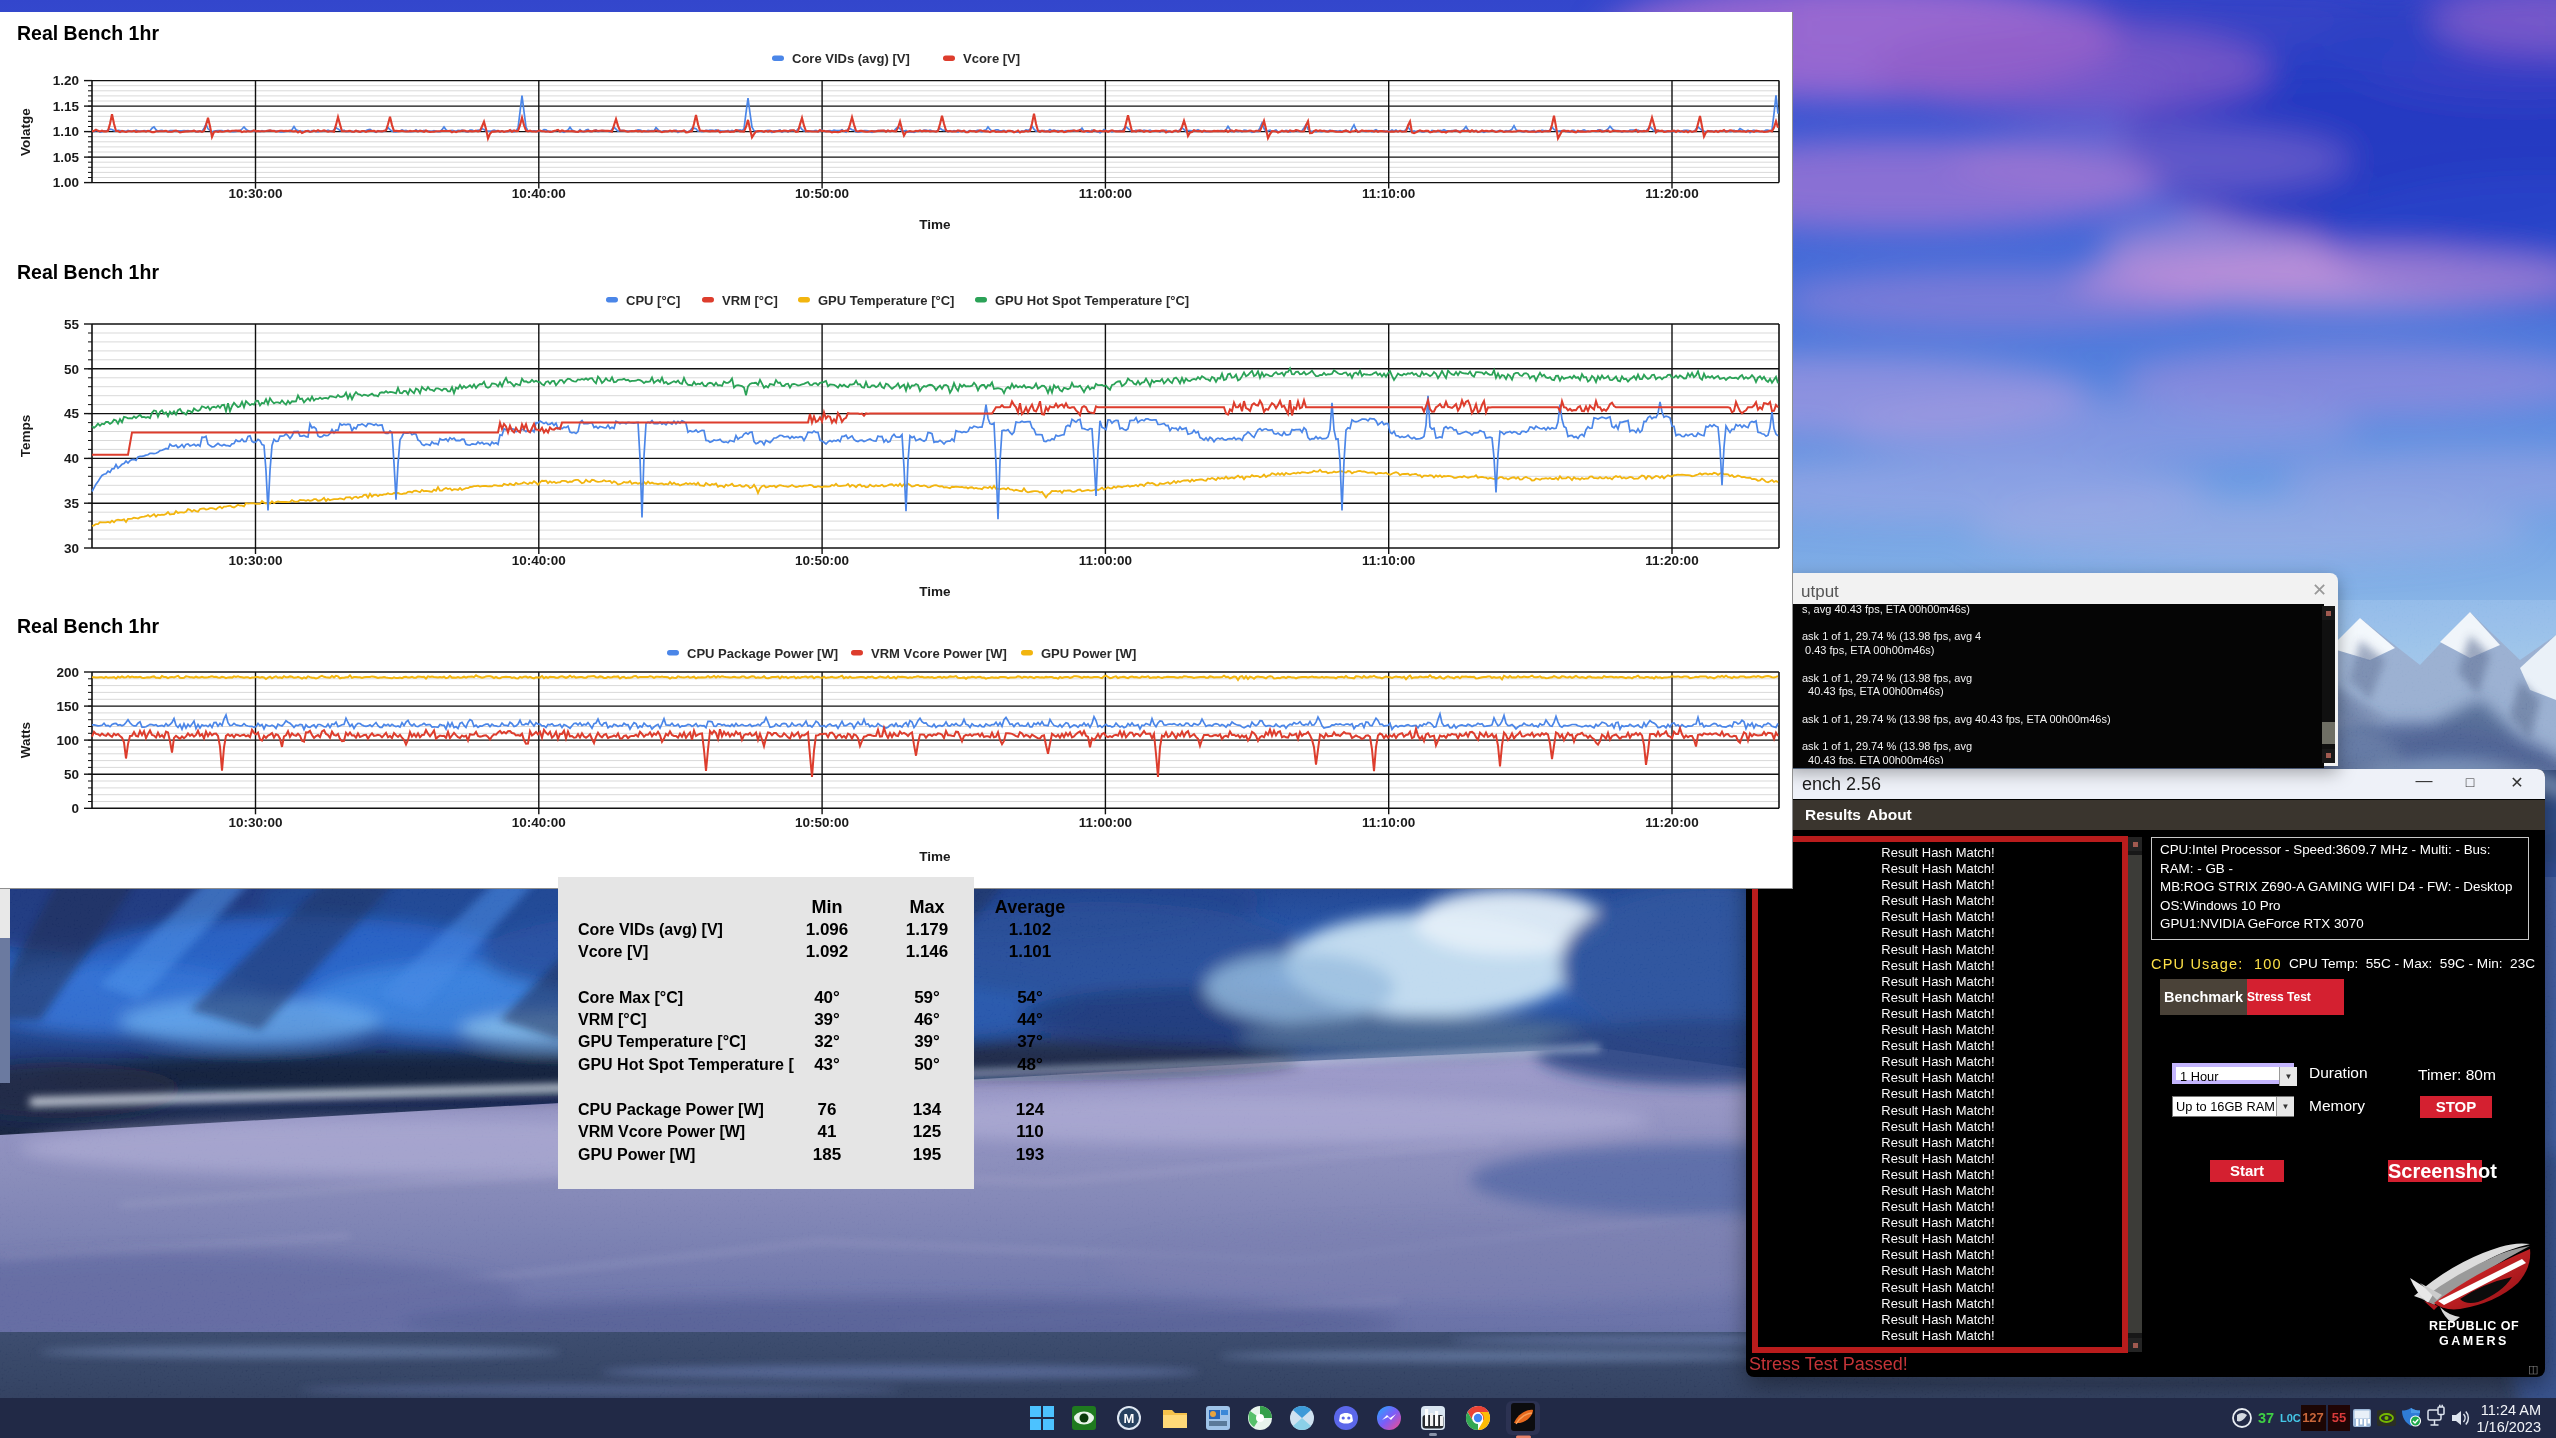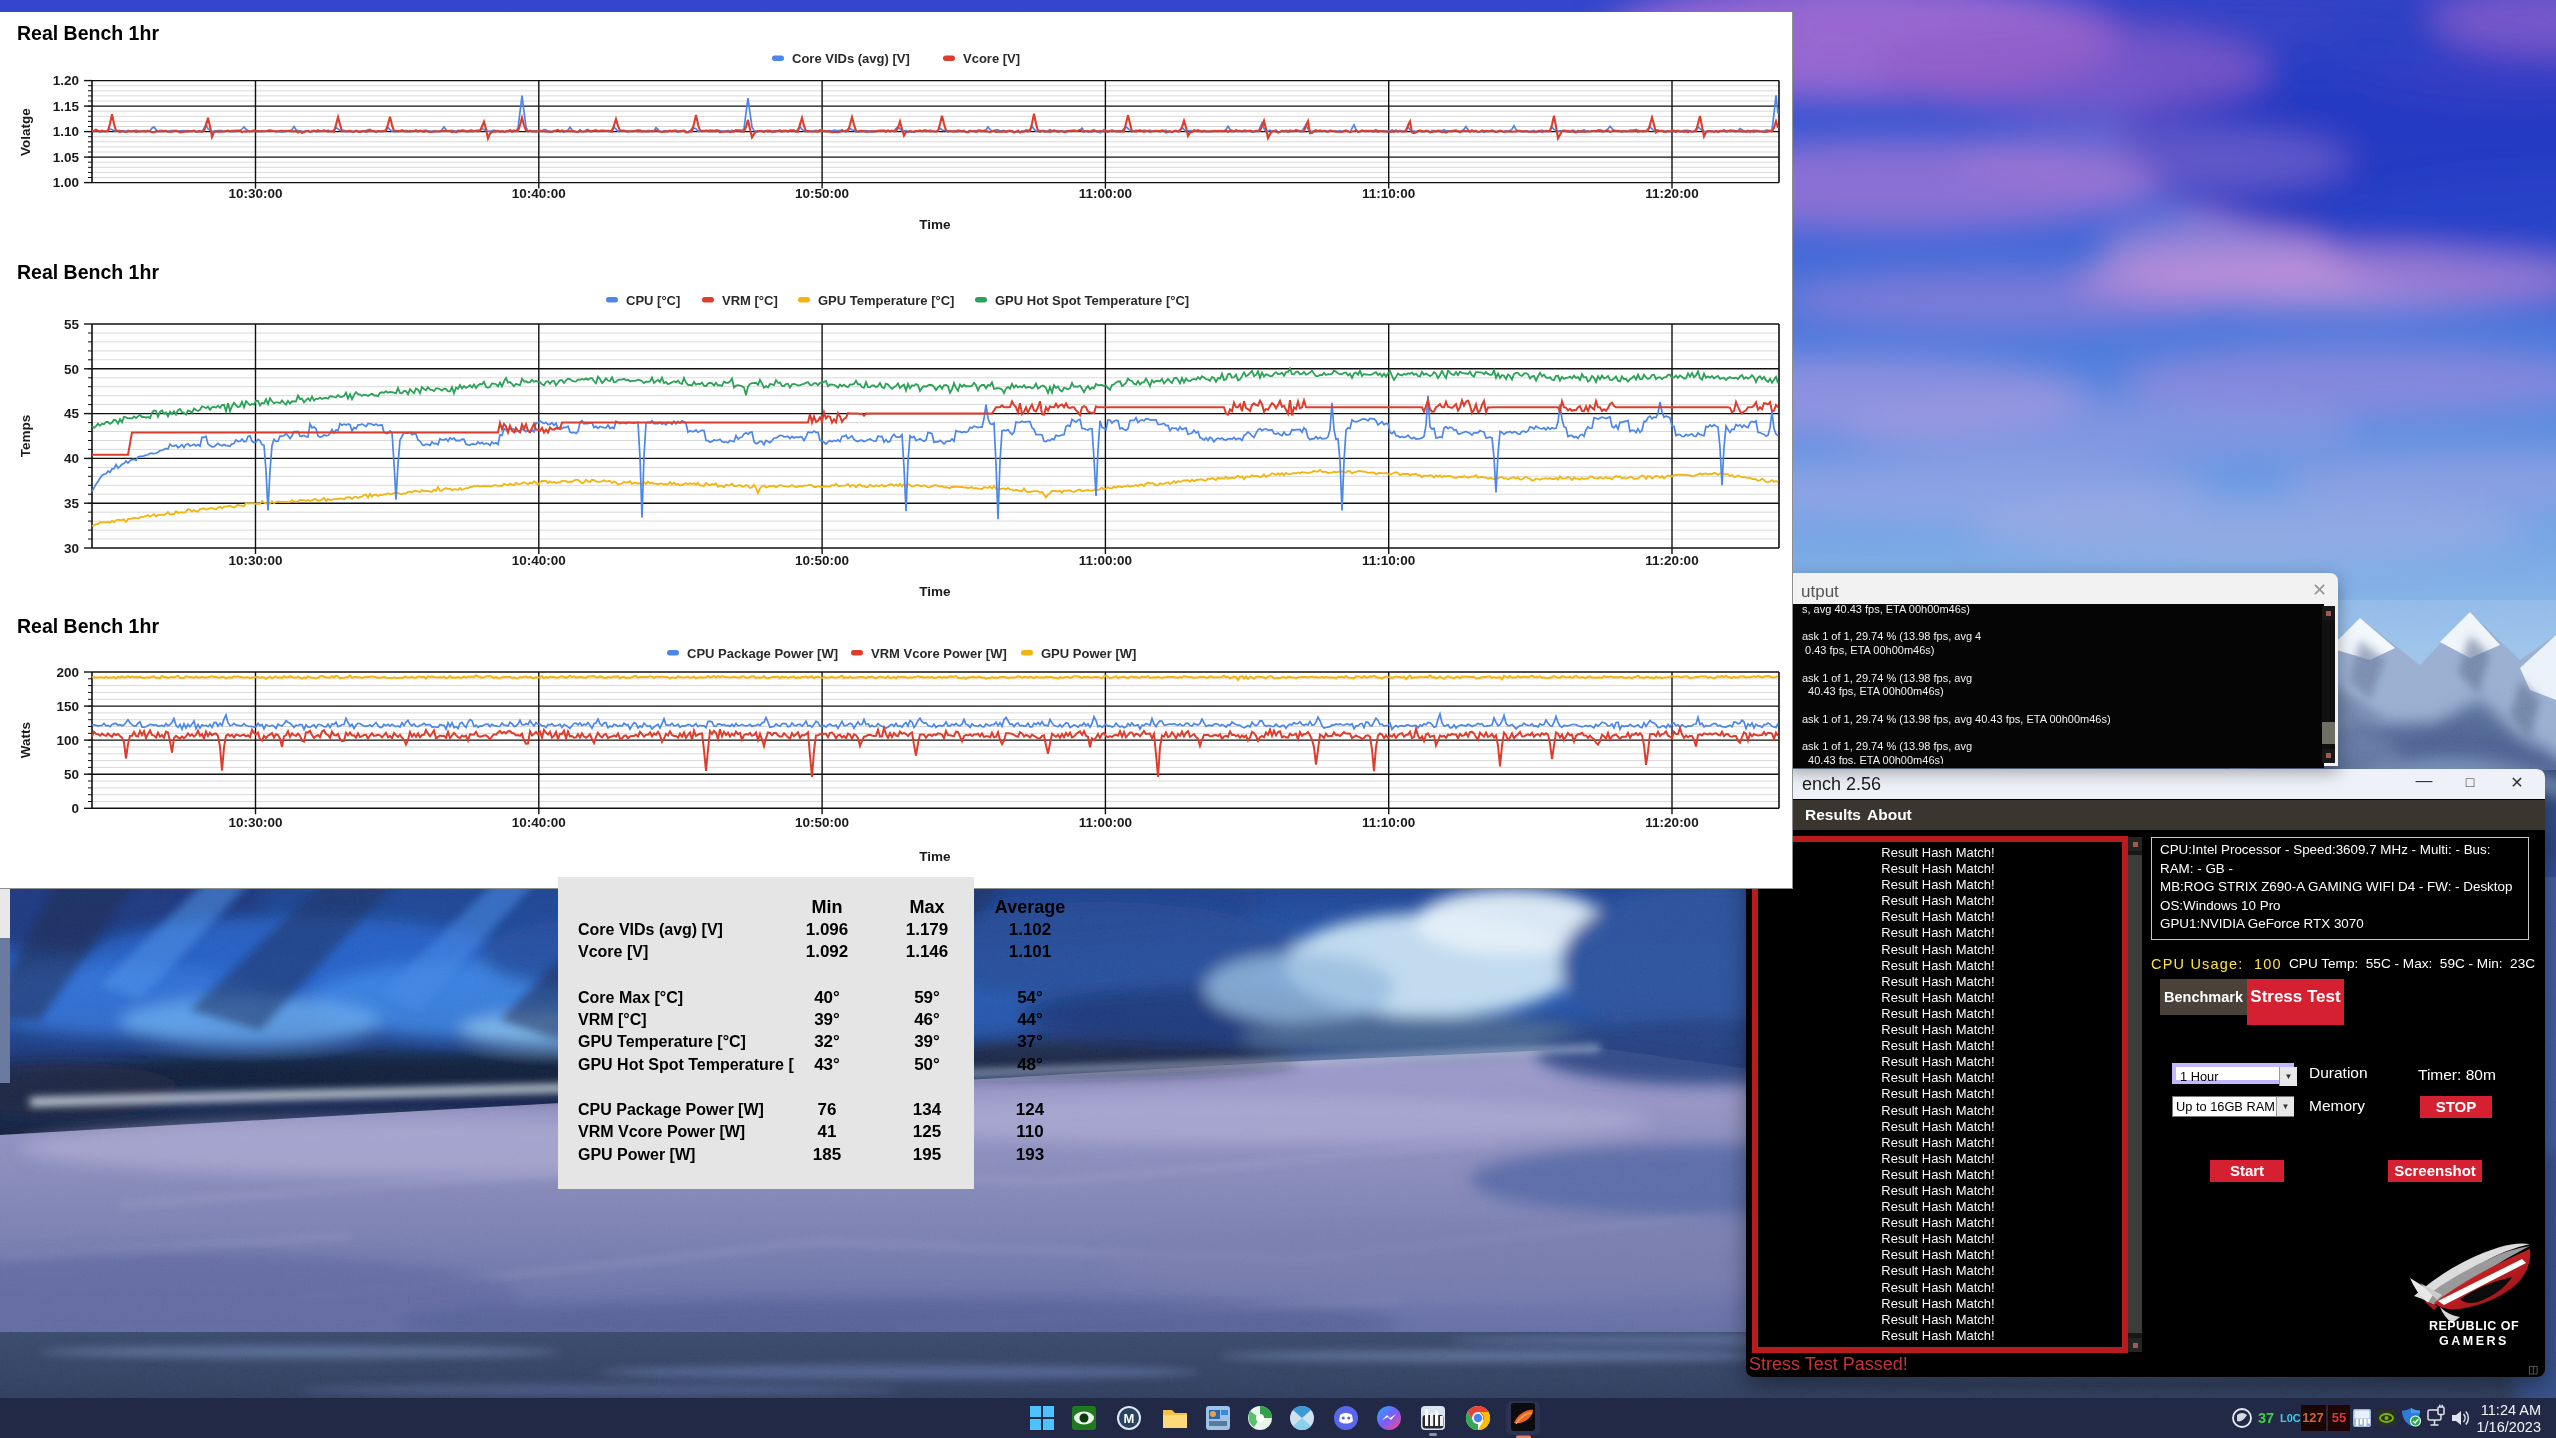--- a/index.html
+++ b/index.html
@@ -526,37 +526,37 @@
   <div class="abs" style="left:382px;top:86px;width:14px;height:478px;background:#3c3c38;"></div>
   <div class="abs" style="left:382px;top:569px;width:14px;height:14px;background:#242424;"></div>
   <div class="abs" style="left:387px;top:574px;width:5px;height:5px;background:#a05a50;"></div>
 
   <div class="abs" style="left:405px;top:68px;width:378px;height:103px;border:1px solid #c8c8c8;color:#fff;font-size:13.4px;line-height:18.5px;padding:3px 0 0 8px;box-sizing:border-box;white-space:nowrap;overflow:hidden;">CPU:Intel Processor  - Speed:3609.7 MHz - Multi: - Bus:<br>RAM: - GB -<br>MB:ROG STRIX Z690-A GAMING WIFI D4 - FW: - Desktop<br>OS:Windows 10 Pro<br>GPU1:NVIDIA GeForce RTX 3070</div>
 
   <div class="abs" style="left:405px;top:187px;color:#fde047;font-size:14.5px;letter-spacing:1.2px;white-space:nowrap;">CPU Usage:&nbsp; 100</div>
   <div class="abs" style="left:543px;top:187px;color:#fff;font-size:13.6px;white-space:nowrap;">CPU Temp:&nbsp;&nbsp;55C - Max:&nbsp;&nbsp;59C - Min:&nbsp;&nbsp;23C</div>
 
   <div class="abs" style="left:414px;top:210px;width:87px;height:36px;background:#4a4238;color:#fff;font-size:14.5px;font-weight:bold;text-align:center;line-height:36px;">Benchmark</div>
-  <div class="abs" style="left:501px;top:210px;width:97px;height:46px;background:#d42030;color:#fff;font-size:17px;font-weight:bold;text-align:center;line-height:36px;">Stress Test</div>
+  <div class="abs" style="left:501px;top:210px;width:97px;height:36px;background:#d42030;color:#fff;font-size:12px;font-weight:bold;line-height:36px;">Stress Test</div>
 
   <div class="abs" style="left:426px;top:294px;width:122px;height:21px;background:#fff;border:4px solid #c4b5fd;box-sizing:border-box;">
      <div class="abs" style="left:4px;top:2px;font-size:12.8px;color:#000;">1 Hour</div>
      <div class="abs" style="left:103px;top:0;width:17px;height:19px;background:#e8e8e8;border-left:1px solid #999;font-size:8px;color:#333;text-align:center;line-height:19px;">▼</div>
   </div>
   <div class="abs" style="left:563px;top:295px;color:#fff;font-size:15.5px;">Duration</div>
   <div class="abs" style="left:672px;top:297px;color:#fff;font-size:15.5px;">Timer: 80m</div>
   <div class="abs" style="left:426px;top:327px;width:122px;height:21px;background:#fff;border:1px solid #777;box-sizing:border-box;">
      <div class="abs" style="left:3px;top:2px;font-size:12.8px;color:#000;">Up to 16GB RAM</div>
      <div class="abs" style="left:103px;top:0;width:17px;height:19px;background:#e8e8e8;border-left:1px solid #999;font-size:8px;color:#333;text-align:center;line-height:19px;">▼</div>
   </div>
   <div class="abs" style="left:563px;top:328px;color:#fff;font-size:15.5px;">Memory</div>
   <div class="abs" style="left:674px;top:327px;width:72px;height:22px;background:#d42030;color:#fff;font-size:15px;font-weight:bold;text-align:center;line-height:22px;">STOP</div>
 
   <div class="abs" style="left:464px;top:391px;width:74px;height:22px;background:#d42030;color:#fff;font-size:15px;font-weight:bold;text-align:center;line-height:22px;">Start</div>
-  <div class="abs" style="left:642px;top:391px;width:94px;height:22px;background:#d42030;color:#fff;font-size:15px;font-weight:bold;text-align:center;line-height:22px;">Screenshot</div>
+  <div class="abs" style="left:642px;top:391px;width:94px;height:22px;background:#d42030;color:#fff;font-size:20px;font-weight:bold;text-align:center;line-height:22px;">Screenshot</div>
 
   <svg class="abs" style="left:658px;top:464px;" width="140" height="118" xmlns="http://www.w3.org/2000/svg">
     <defs>
       <linearGradient id="rogred" x1="0" y1="0" x2="1" y2="1">
         <stop offset="0" stop-color="#f03030"></stop>
           <stop offset="1" stop-color="#8a0e14"></stop>
       </linearGradient>
     </defs>
     <path d="M10,63 Q50,28 96,14 Q112,9 126,11 Q100,17 78,30 Q48,47 24,68 Z" fill="#dcdcdc"></path>
     <path d="M18,66 Q52,40 96,21 Q112,15 126,13 Q104,24 84,37 Q56,54 30,72 Z" fill="#9a9a9a"></path>

